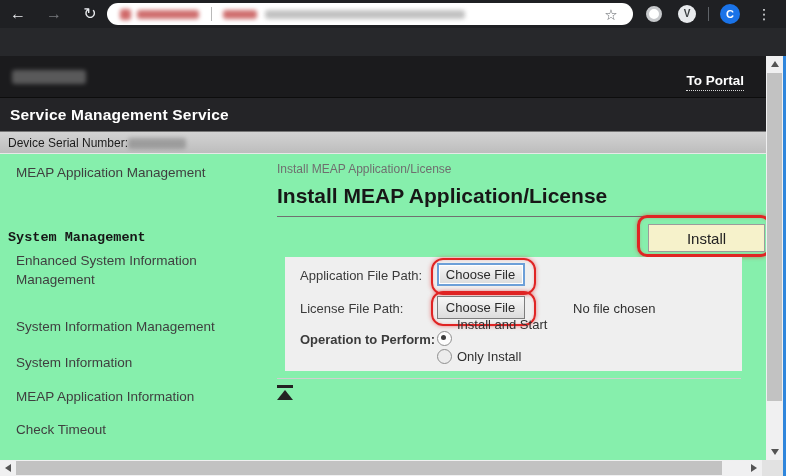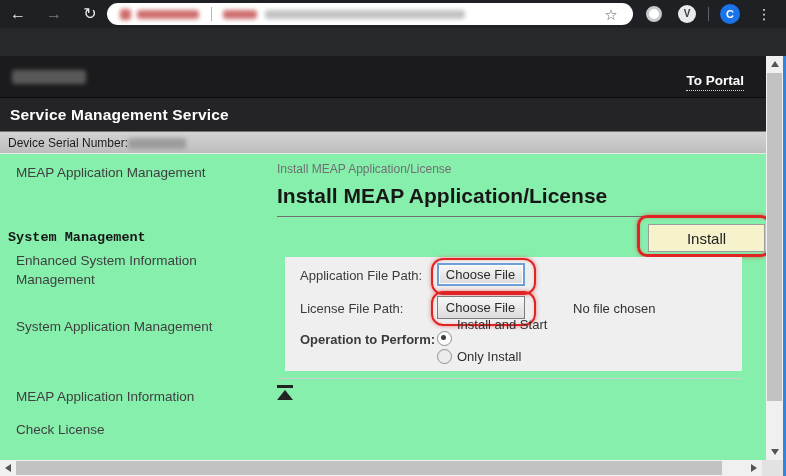--- a/index.html
+++ b/index.html
@@ -149,23 +149,24 @@
 
   <div class="abs statusbar">
     <span class="lbl" style="left:8px;">Device Serial Number:</span>
     <span class="abs blur" style="left:128px;top:6px;width:58px;height:11px;background:#6a6a6a;opacity:.45;"></span>
   </div>
 
   <div class="abs sidebar">
     <div class="sb-item" style="top:9px;">MEAP Application Management</div>
     <div class="sb-section" style="top:76px;">System Management</div>
     <div class="sb-item" style="top:97px;">Enhanced System Information Management</div>
-    <div class="sb-item" style="top:163px;">System Application Management</div>
+    <div class="sb-item" style="top:163px;">System Information Management</div>
+    <div class="sb-item" style="top:199px;">System Information</div>
     <div class="sb-item" style="top:233px;">MEAP Application Information</div>
-    <div class="sb-item" style="top:266px;">Check License</div>
+    <div class="sb-item" style="top:266px;">Check Timeout</div>
     <div class="sb-item" style="top:301px;">Change Password</div>
   </div>
 
   <div class="abs content">
     <div class="abs crumb">Install MEAP Application/License</div>
     <div class="abs h1">Install MEAP Application/License</div>
     <div class="abs h1-rule"></div>
 
     <div class="abs ring install-ring">
       <button class="abs install-btn">Install</button>

